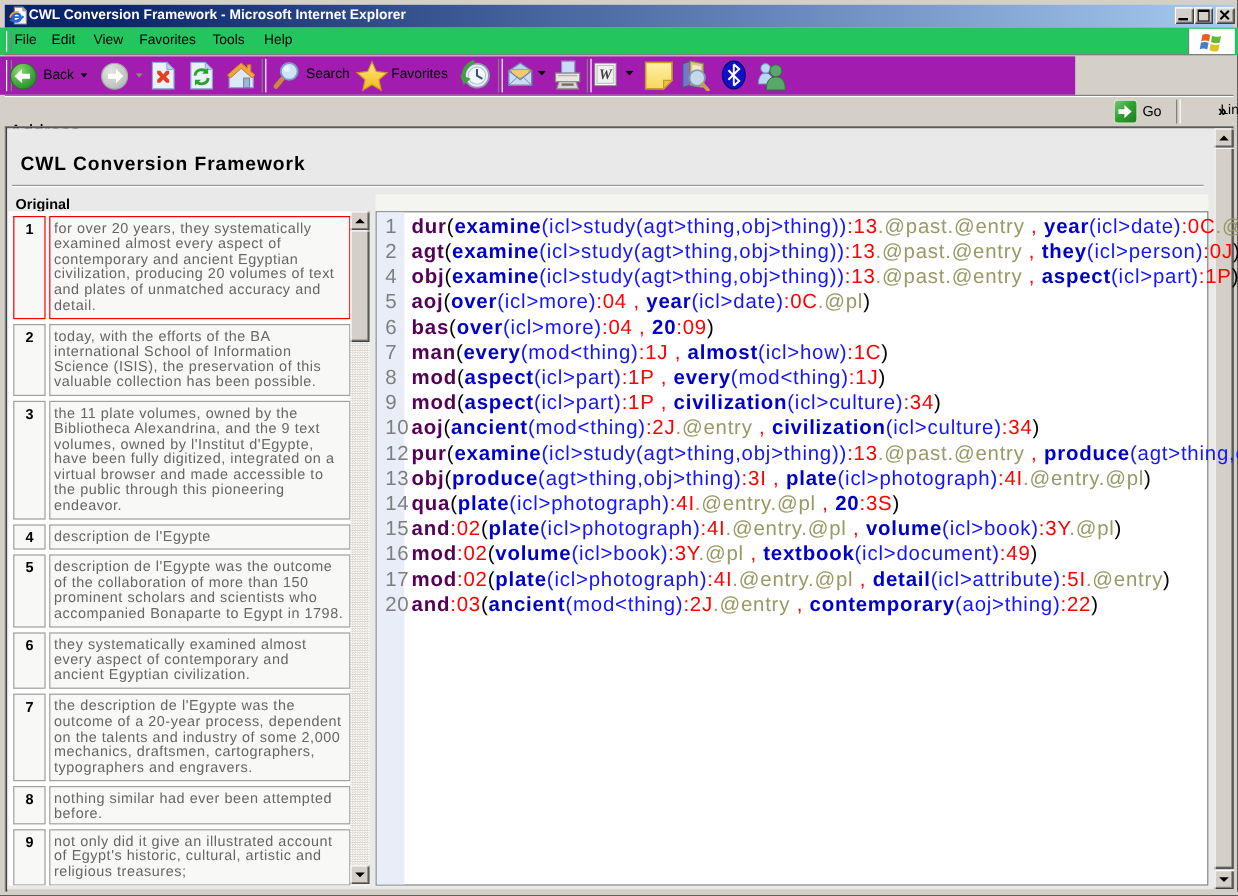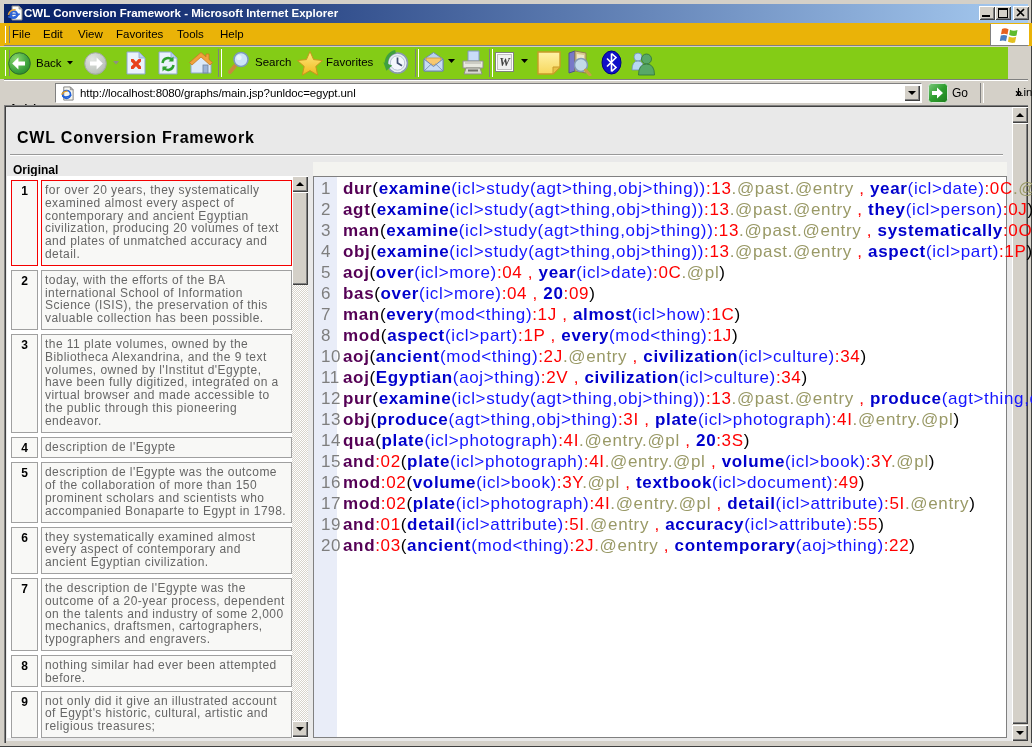--- a/index.html
+++ b/index.html
@@ -8,27 +8,27 @@
 .abs{position:absolute;}
 
 #frame-r{left:1028px;top:0;width:4px;height:747px;background:#D4D0C8;border-right:1px solid #404040;box-sizing:border-box;}
 #frame-b{left:0;top:743px;width:1032px;height:4px;background:#D4D0C8;border-bottom:1px solid #404040;box-sizing:border-box;}
 
 #titlebar{left:4px;top:4px;width:1024px;height:19px;background:linear-gradient(90deg,#0A246A 0%,#0A246A 8%,#A6CAF0 100%);}
 #title-text{left:20px;top:3px;color:#fff;font-size:11.5px;font-weight:bold;white-space:nowrap;}
 .tbtn{top:2px;width:16px;height:14px;background:#D4D0C8;
 box-shadow:inset 1px 1px 0 #FFFFFF, inset -1px -1px 0 #404040, inset 2px 2px 0 #D4D0C8, inset -2px -2px 0 #808080;}
 
-#menubar{left:0;top:23px;width:1032px;height:23px;background:#eab308;}
+#menubar{left:0;top:23px;width:1032px;height:23px;background:#22c55e;}
 .menuitem{top:5px;font-size:11.5px;color:#000;}
 #menu-grip{left:5px;top:3px;width:3px;height:17px;border-left:1px solid #fff;border-right:1px solid #808080;}
 #logobox{left:990px;top:1px;width:38px;height:21px;background:#fff;border-left:1px solid #808080;}
 #menu-sep{left:4px;top:22px;width:1024px;height:1px;background:#808080;}
 
-#toolbar{left:0;top:47px;width:1008px;height:32px;background:#84cc16;}
+#toolbar{left:0;top:47px;width:896px;height:32px;background:#a21caf;}
 #toolbar-grip{left:5px;top:3px;width:3px;height:26px;border-left:1px solid #fff;border-right:1px solid #808080;}
 .tsep{top:2px;width:2px;height:28px;border-left:1px solid #808080;border-right:1px solid #fff;}
 .tlabel{font-size:11.5px;color:#000;}
 #toolbar-sep{left:4px;top:79px;width:1024px;height:1px;background:#808080;}
 #toolbar-sep2{left:4px;top:80px;width:1024px;height:1px;background:#fff;}
 
 #addrbar{left:4px;top:81px;width:1024px;height:23px;background:#D4D0C8;}
 #addr-label{left:4px;top:21px;font-size:16px;color:#000;}
 #addr-field{left:51px;top:2px;width:865px;height:18px;background:#fff;
  border-top:1px solid #808080;border-left:1px solid #808080;border-bottom:1px solid #fff;border-right:1px solid #fff;}
@@ -273,33 +273,20 @@
     <path d="M1 20 Q1 11 7 11 Q13 11 13 20 Z" fill="#B8D8F0" stroke="#7090B8" stroke-width="0.8"></path>
     <circle cx="15.5" cy="9" r="5" fill="#58A868" stroke="#2E7040" stroke-width="0.8"></circle>
     <path d="M7.5 25 Q7.5 14 15.5 14 Q23.5 14 23.5 25 Z" fill="#58A868" stroke="#2E7040" stroke-width="0.8"></path>
   </svg>
 </div>
 <div class="abs" id="toolbar-sep"></div>
 <div class="abs" id="toolbar-sep2"></div>
 
 <div class="abs" id="addrbar">
   <span class="abs" id="addr-label">Address</span>
-  <div class="abs" id="addr-field">
-    <svg class="abs" style="left:4px;top:2px" width="15" height="15" viewBox="0 0 16 16">
-      <path d="M4 1 L11 1 L14 4 L14 15 L4 15 Z" fill="#F6F6F0" stroke="#808080" stroke-width="1"></path>
-      <path d="M11 1 L11 4 L14 4 Z" fill="#C0C0C0" stroke="#808080" stroke-width="0.7"></path>
-      <circle cx="7" cy="9" r="4.2" fill="none" stroke="#2060D8" stroke-width="1.8"></circle>
-      <path d="M2.6 10.6 Q7 13.6 12 9.4" fill="none" stroke="#2060D8" stroke-width="1.6"></path>
-      <path d="M1.8 9.2 Q4 5.2 8 5.6" fill="none" stroke="#E8A020" stroke-width="1.4"></path>
-    </svg>
-    <span class="abs" id="addr-url">http://localhost:8080/graphs/main.jsp?unldoc=egypt.unl</span>
-    <div class="abs" id="addr-drop">
-        <div class="arrow-d" style="top:6px;"></div>
-      </div>
-  </div>
 
   <svg class="abs" style="left:924px;top:2px" width="20" height="20" viewBox="0 0 20 20">
     <defs>
         <linearGradient id="gg" x1="0" y1="0" x2="1" y2="1">
       <stop offset="0" stop-color="#7CC87C"></stop>
           <stop offset="0.5" stop-color="#2E9E2E"></stop>
           <stop offset="1" stop-color="#1E7E1E"></stop>
     </linearGradient>
       </defs>
     <rect x="0.5" y="0.5" width="19" height="19" rx="3" fill="url(#gg)" stroke="#D8E8D8"></rect>
@@ -385,29 +372,27 @@
   </div>
 </div>
 
 <div class="abs" id="rightstrip"></div>
 <div class="abs" id="viewas"><b>View as:</b> | <span class="lnk">Graph</span> | <span class="lnk">UNL</span> | <span class="lnk">CDL</span> | <span class="lnk">RDF</span> |</div>
 <div class="abs" id="rightbox"></div>
 <div class="abs" id="numcol"></div>
 <div class="abs" id="unl">
 <div class="line"><span class="n">1</span><span class="r">dur</span>(<span class="w">examine</span><span class="c">(icl&gt;study(agt&gt;thing,obj&gt;thing))</span><span class="i">:13</span><span class="a">.@past.@entry</span> <span class="k">,</span> <span class="w">year</span><span class="c">(icl&gt;date)</span><span class="i">:0C</span><span class="a">.@pl</span>)</div>
 <div class="line"><span class="n">2</span><span class="r">agt</span>(<span class="w">examine</span><span class="c">(icl&gt;study(agt&gt;thing,obj&gt;thing))</span><span class="i">:13</span><span class="a">.@past.@entry</span> <span class="k">,</span> <span class="w">they</span><span class="c">(icl&gt;person)</span><span class="i">:0J</span>)</div>
-<div class="line"><span class="n">3</span><span class="r">man</span>(<span class="w">examine</span><span class="c">(icl&gt;study(agt&gt;thing,obj&gt;thing))</span><span class="i">:13</span><span class="a">.@past.@entry</span> <span class="k">,</span> <span class="w">systematically</span><span class="i">:0O</span>)</div>
 <div class="line"><span class="n">4</span><span class="r">obj</span>(<span class="w">examine</span><span class="c">(icl&gt;study(agt&gt;thing,obj&gt;thing))</span><span class="i">:13</span><span class="a">.@past.@entry</span> <span class="k">,</span> <span class="w">aspect</span><span class="c">(icl&gt;part)</span><span class="i">:1P</span>)</div>
 <div class="line"><span class="n">5</span><span class="r">aoj</span>(<span class="w">over</span><span class="c">(icl&gt;more)</span><span class="i">:04</span> <span class="k">,</span> <span class="w">year</span><span class="c">(icl&gt;date)</span><span class="i">:0C</span><span class="a">.@pl</span>)</div>
 <div class="line"><span class="n">6</span><span class="r">bas</span>(<span class="w">over</span><span class="c">(icl&gt;more)</span><span class="i">:04</span> <span class="k">,</span> <span class="w">20</span><span class="i">:09</span>)</div>
 <div class="line"><span class="n">7</span><span class="r">man</span>(<span class="w">every</span><span class="c">(mod&lt;thing)</span><span class="i">:1J</span> <span class="k">,</span> <span class="w">almost</span><span class="c">(icl&gt;how)</span><span class="i">:1C</span>)</div>
 <div class="line"><span class="n">8</span><span class="r">mod</span>(<span class="w">aspect</span><span class="c">(icl&gt;part)</span><span class="i">:1P</span> <span class="k">,</span> <span class="w">every</span><span class="c">(mod&lt;thing)</span><span class="i">:1J</span>)</div>
+<div class="line"><span class="n">9</span><span class="r">mod</span>(<span class="w">aspect</span><span class="c">(icl&gt;part)</span><span class="i">:1P</span> <span class="k">,</span> <span class="w">civilization</span><span class="c">(icl&gt;culture)</span><span class="i">:34</span>)</div>
 <div class="line"><span class="n">10</span><span class="r">aoj</span>(<span class="w">ancient</span><span class="c">(mod&lt;thing)</span><span class="i">:2J</span><span class="a">.@entry</span> <span class="k">,</span> <span class="w">civilization</span><span class="c">(icl&gt;culture)</span><span class="i">:34</span>)</div>
-<div class="line"><span class="n">11</span><span class="r">aoj</span>(<span class="w">Egyptian</span><span class="c">(aoj&gt;thing)</span><span class="i">:2V</span> <span class="k">,</span> <span class="w">civilization</span><span class="c">(icl&gt;culture)</span><span class="i">:34</span>)</div>
 <div class="line"><span class="n">12</span><span class="r">pur</span>(<span class="w">examine</span><span class="c">(icl&gt;study(agt&gt;thing,obj&gt;thing))</span><span class="i">:13</span><span class="a">.@past.@entry</span> <span class="k">,</span> <span class="w">produce</span><span class="c">(agt&gt;thing,obj&gt;thing)</span><span class="i">:3I</span>)</div>
 <div class="line"><span class="n">13</span><span class="r">obj</span>(<span class="w">produce</span><span class="c">(agt&gt;thing,obj&gt;thing)</span><span class="i">:3I</span> <span class="k">,</span> <span class="w">plate</span><span class="c">(icl&gt;photograph)</span><span class="i">:4I</span><span class="a">.@entry.@pl</span>)</div>
 <div class="line"><span class="n">14</span><span class="r">qua</span>(<span class="w">plate</span><span class="c">(icl&gt;photograph)</span><span class="i">:4I</span><span class="a">.@entry.@pl</span> <span class="k">,</span> <span class="w">20</span><span class="i">:3S</span>)</div>
 <div class="line"><span class="n">15</span><span class="r">and</span><span class="i">:02</span>(<span class="w">plate</span><span class="c">(icl&gt;photograph)</span><span class="i">:4I</span><span class="a">.@entry.@pl</span> <span class="k">,</span> <span class="w">volume</span><span class="c">(icl&gt;book)</span><span class="i">:3Y</span><span class="a">.@pl</span>)</div>
 <div class="line"><span class="n">16</span><span class="r">mod</span><span class="i">:02</span>(<span class="w">volume</span><span class="c">(icl&gt;book)</span><span class="i">:3Y</span><span class="a">.@pl</span> <span class="k">,</span> <span class="w">textbook</span><span class="c">(icl&gt;document)</span><span class="i">:49</span>)</div>
 <div class="line"><span class="n">17</span><span class="r">mod</span><span class="i">:02</span>(<span class="w">plate</span><span class="c">(icl&gt;photograph)</span><span class="i">:4I</span><span class="a">.@entry.@pl</span> <span class="k">,</span> <span class="w">detail</span><span class="c">(icl&gt;attribute)</span><span class="i">:5I</span><span class="a">.@entry</span>)</div>
-<div class="line"><span class="n">19</span><span class="r">and</span><span class="i">:01</span>(<span class="w">detail</span><span class="c">(icl&gt;attribute)</span><span class="i">:5I</span><span class="a">.@entry</span> <span class="k">,</span> <span class="w">accuracy</span><span class="c">(icl&gt;attribute)</span><span class="i">:55</span>)</div>
 <div class="line"><span class="n">20</span><span class="r">and</span><span class="i">:03</span>(<span class="w">ancient</span><span class="c">(mod&lt;thing)</span><span class="i">:2J</span><span class="a">.@entry</span> <span class="k">,</span> <span class="w">contemporary</span><span class="c">(aoj&gt;thing)</span><span class="i">:22</span>)</div>
 </div>
 
 </body></html>

